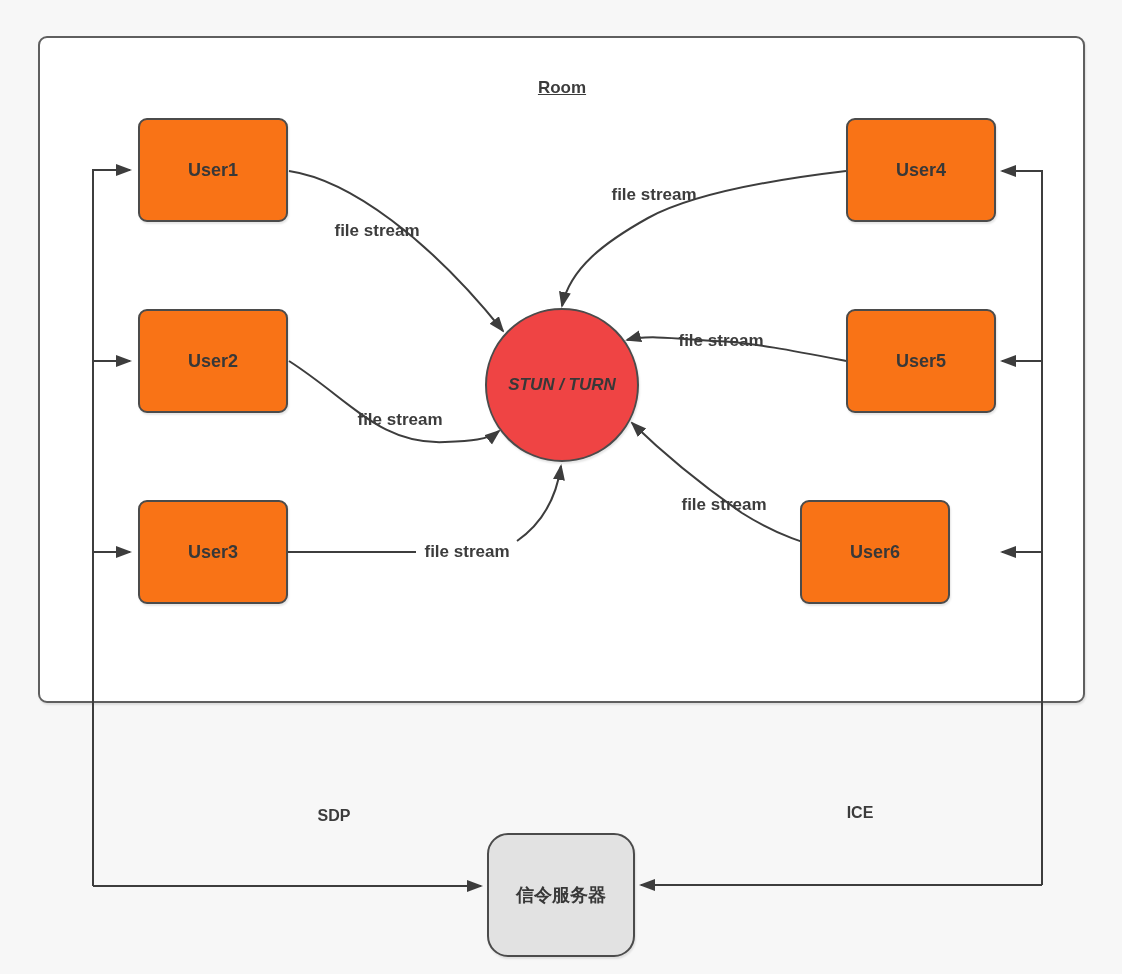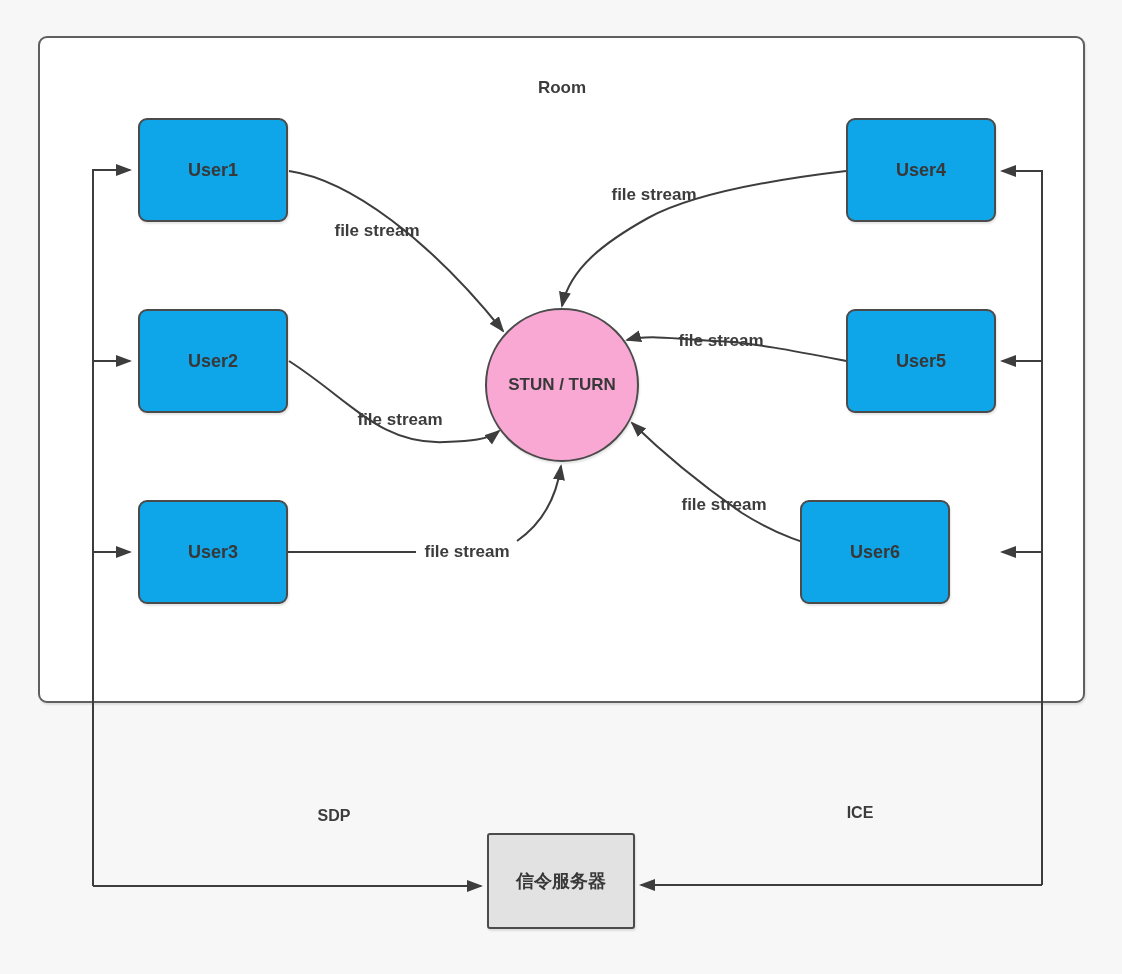--- a/index.html
+++ b/index.html
@@ -15,26 +15,26 @@
     background:#ffffff;border:2px solid #5f5f5f;border-radius:9px;
     box-shadow:1px 2px 2px rgba(0,0,0,0.10);
   }
   svg.connectors{position:absolute;left:0;top:0;width:1122px;height:974px;}
   .node{
     position:absolute;display:flex;align-items:center;justify-content:center;
     font-weight:bold;font-size:18px;color:#383838;
     border:2px solid #4b4b4b;box-sizing:border-box;
     box-shadow:1px 2px 2px rgba(0,0,0,0.10);
   }
-  .user{width:150px;height:104px;border-radius:9px;background:#0ea5e9;}
+  .user{width:150px;height:104px;border-radius:9px;background:#f97316;}
   .stun{
     left:485px;top:308px;width:154px;height:154px;border-radius:50%;
-    background:#f9a8d4;font-size:17px;
+    background:#ef4444;font-size:17px;font-style:italic;
   }
-  .server{left:487px;top:833px;width:148px;height:96px;border-radius:3px;background:#e2e2e2;}
+  .server{left:487px;top:833px;width:148px;height:124px;border-radius:21px;background:#e2e2e2;}
   .lbl{
     position:absolute;transform:translate(-50%,-50%);
     font-weight:bold;font-size:17px;color:#3c3c3c;white-space:nowrap;
   }
   .lbl.small{font-size:16px;}
 </style>
 </head>
 <body>
 
 <div class="canvas">
@@ -73,21 +73,21 @@
   <div class="node user" style="left:138px;top:309px;">User2</div>
   <div class="node user" style="left:138px;top:500px;text-align:center;">User3</div>
   <div class="node user" style="left:846px;top:118px;">User4</div>
   <div class="node user" style="left:846px;top:309px;">User5</div>
   <div class="node user" style="left:800px;top:500px;">User6</div>
 
   <div class="node stun">STUN / TURN</div>
 
   <div class="node server">信令服务器</div>
 
-  <div class="lbl" style="left:562px;top:88px;">Room</div>
+  <div class="lbl" style="left:562px;top:88px;text-decoration:underline;">Room</div>
 
   <div class="lbl" style="left:377px;top:231px;">file stream</div>
   <div class="lbl" style="left:400px;top:420px;">file stream</div>
   <div class="lbl" style="left:467px;top:552px;">file stream</div>
   <div class="lbl" style="left:654px;top:195px;">file stream</div>
   <div class="lbl" style="left:721px;top:341px;">file stream</div>
   <div class="lbl" style="left:724px;top:505px;">file stream</div>
 
   <div class="lbl small" style="left:334px;top:816px;">SDP</div>
   <div class="lbl small" style="left:825px;top:813px;margin-left:35px;">ICE</div>

